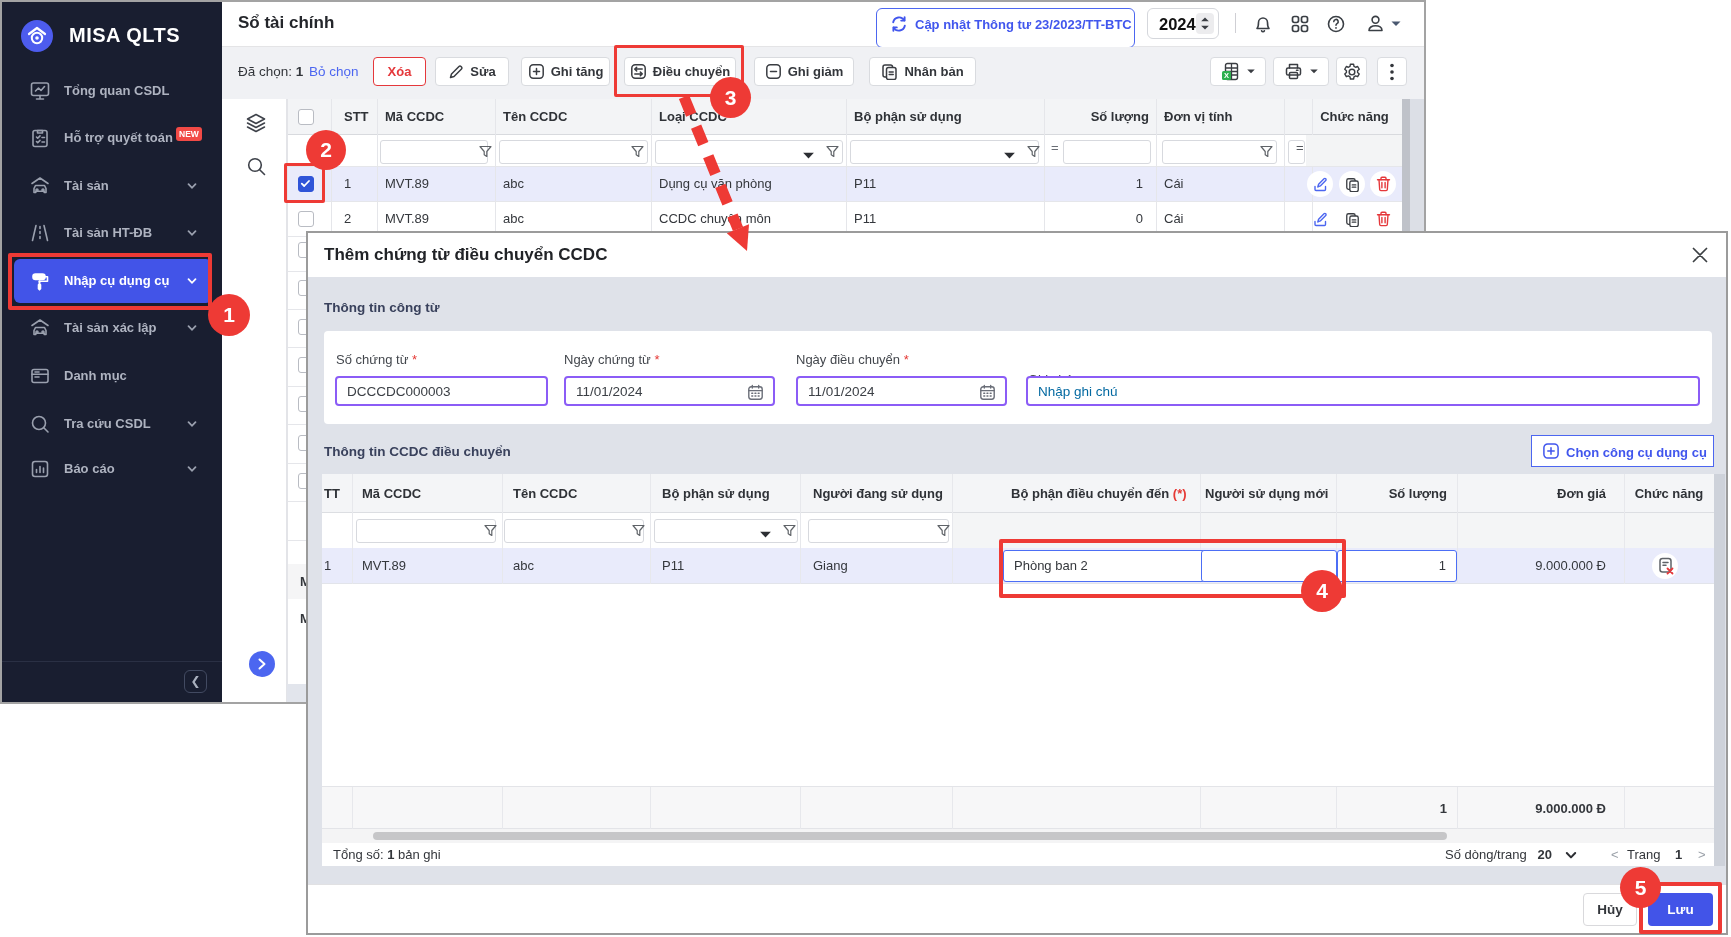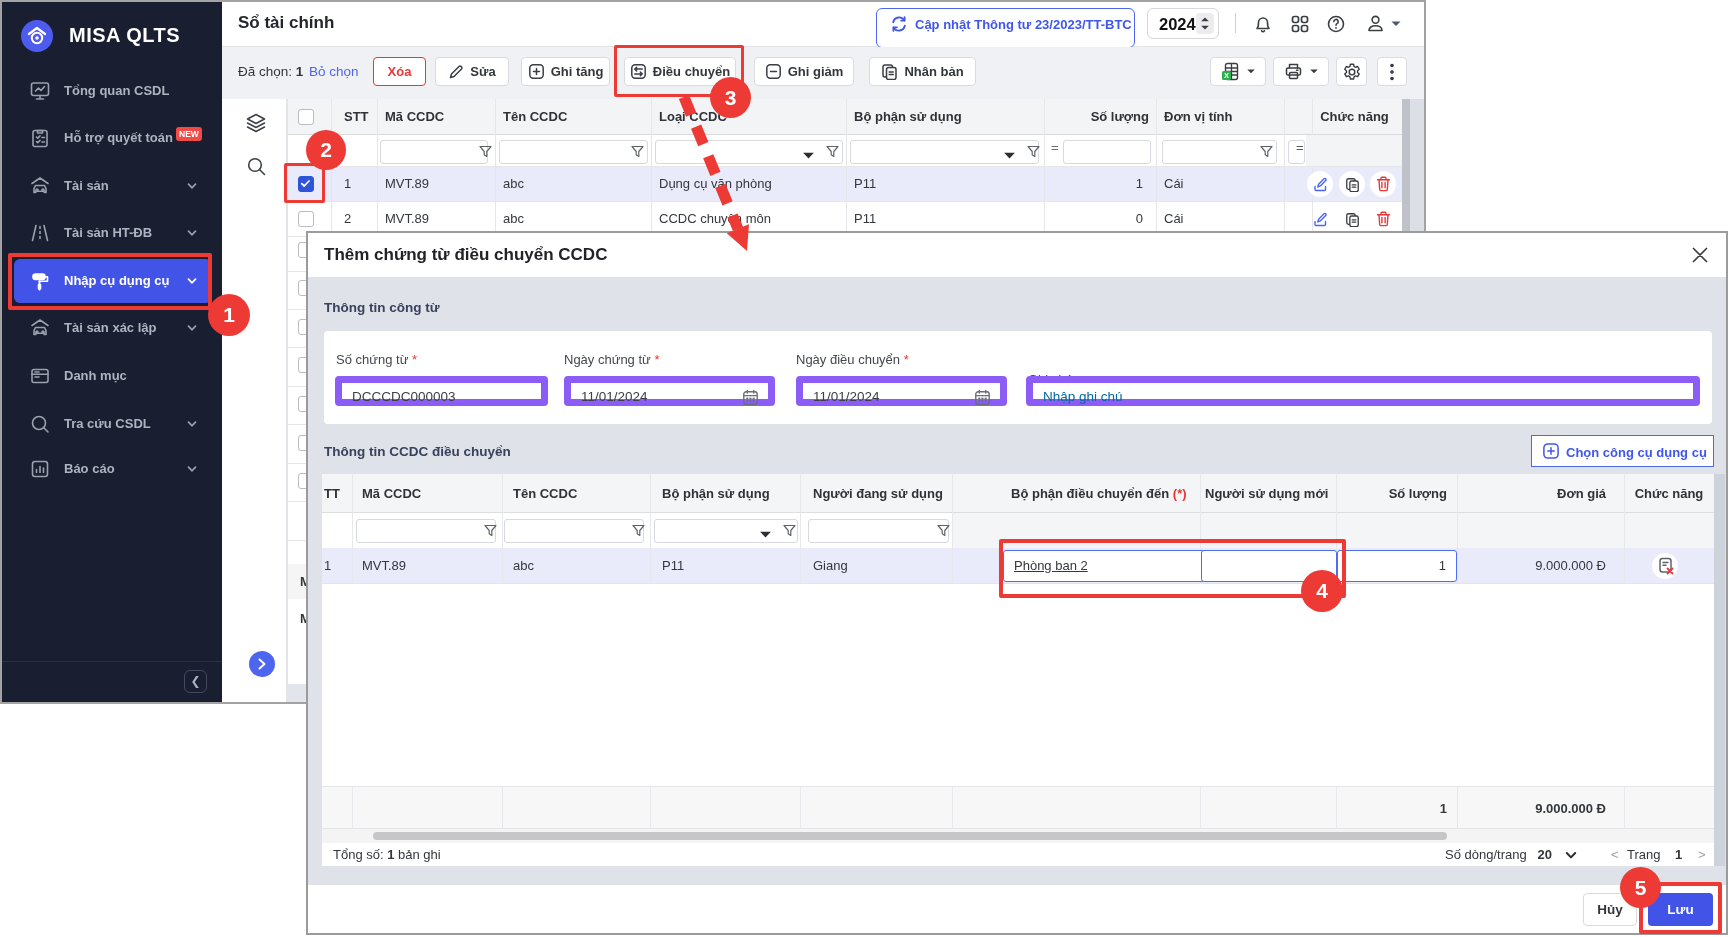--- a/index.html
+++ b/index.html
@@ -63,21 +63,21 @@
 
 
 #modal { left:306px; top:231px; width:1422px; height:704px; border:2px solid #9b9b9b; background:#dfe2e9; }
 #mhead { left:308px; top:233px; width:1418px; height:44px; background:#fff; }
 #mtitle { left:324px; top:245px; font-size:17px; font-weight:600; color:#212327; }
 #mclose { left:1691px; top:246px; }
 .sect { font-size:13.5px; font-weight:700; color:#39415c; white-space:nowrap; }
 #card1 { left:324px; top:331px; width:1388px; height:93px; background:#fff; border-radius:4px; }
 .flabel { position:absolute; top:21px; font-size:13px; color:#43474d; white-space:nowrap; }
 .flabel em { color:#e53935; font-style:normal; }
-.minput { position:absolute; top:45px; height:30px; background:#fff; border:7px solid #8b5cf6; border-radius:4px; font-size:13.5px; color:#3c4046; line-height:28px; padding-left:10px; }
+.minput { position:absolute; top:45px; height:30px; background:#fff; border:2px solid #8b5cf6; border-radius:4px; font-size:13.5px; color:#3c4046; line-height:28px; padding-left:10px; }
 .ph { color:#0369a1; }
 
 #mtable { left:322px; top:474px; width:1392px; height:392px; background:#fff; }
 #mthead { position:absolute; left:0; top:0; width:1392px; height:39px; background:#f4f5f7; border-bottom:1px solid #dcdee2; }
 #mtfilter { position:absolute; left:0; top:39px; width:1392px; height:35px; background:#fff; }
 #mtrow { position:absolute; left:0; top:74px; width:1392px; height:36px; background:#e9ebfb; border-bottom:1px solid #e2e4ea; }
 .mvline { position:absolute; top:0; width:1px; background:#e7e8ec; }
 .mhcell { position:absolute; top:12px; font-size:13px; font-weight:700; color:#2f3237; white-space:nowrap; }
 .mcell { position:absolute; top:10px; font-size:13px; color:#34373c; white-space:nowrap; }
 .rinput { position:absolute; top:2px; height:32px; background:#fff; border:1.5px solid #4c6ef5; border-radius:3px; font-size:13px; color:#34373c; line-height:29px; padding:0 10px; }
@@ -554,21 +554,21 @@
     </svg>
   <svg class="mfunnel" style="left:615px; top:50px;" viewBox="0 0 13 14" fill="none" stroke="#5f6368" stroke-width="1.2" stroke-linejoin="round">
       <path d="M1 1.5 h11 L7.8 6.5 v5 L5.2 9.7 V6.5 Z"></path>
     </svg>
 
   <div class="mcell" style="left:2px; top:84px;">1</div>
   <div class="mcell" style="left:40px; top:84px;">MVT.89</div>
   <div class="mcell" style="left:191px; top:84px;">abc</div>
   <div class="mcell" style="left:340px; top:84px;">P11</div>
   <div class="mcell" style="left:491px; top:84px;">Giang</div>
-  <div class="rinput" style="left:681px; top:76px; width:217px;text-decoration:underline;">Phòng ban 2</div>
+  <div class="rinput" style="left:681px; top:76px; width:217px;">Phòng ban 2</div>
   <div class="rinput" style="left:879px; top:76px; width:136px;"></div>
   <div class="rinput" style="left:1015px; top:76px; width:120px; text-align:right;">1</div>
   <div class="mcell" style="left:1135px; top:84px; width:149px; text-align:right;">9.000.000 Đ</div>
   <div style="position:absolute;left:1330px;top:79px;width:26px;height:26px;border-radius:50%;background:#fff;"></div>
   <svg style="position:absolute;left:1335px;top:83px;" width="18" height="18" viewBox="0 0 18 18" fill="none">
       <rect x="3" y="1.5" width="11" height="13.5" rx="2.5" stroke="#5f6368" stroke-width="1.5"></rect>
       <path d="M6 5.5 h5 M6 8.3 h3" stroke="#5f6368" stroke-width="1.5" stroke-linecap="round"></path>
       <path d="M10.5 11.5 l5 5 M15.5 11.5 l-5 5" stroke="#e5383b" stroke-width="1.8" stroke-linecap="round"></path>
     </svg>
 

